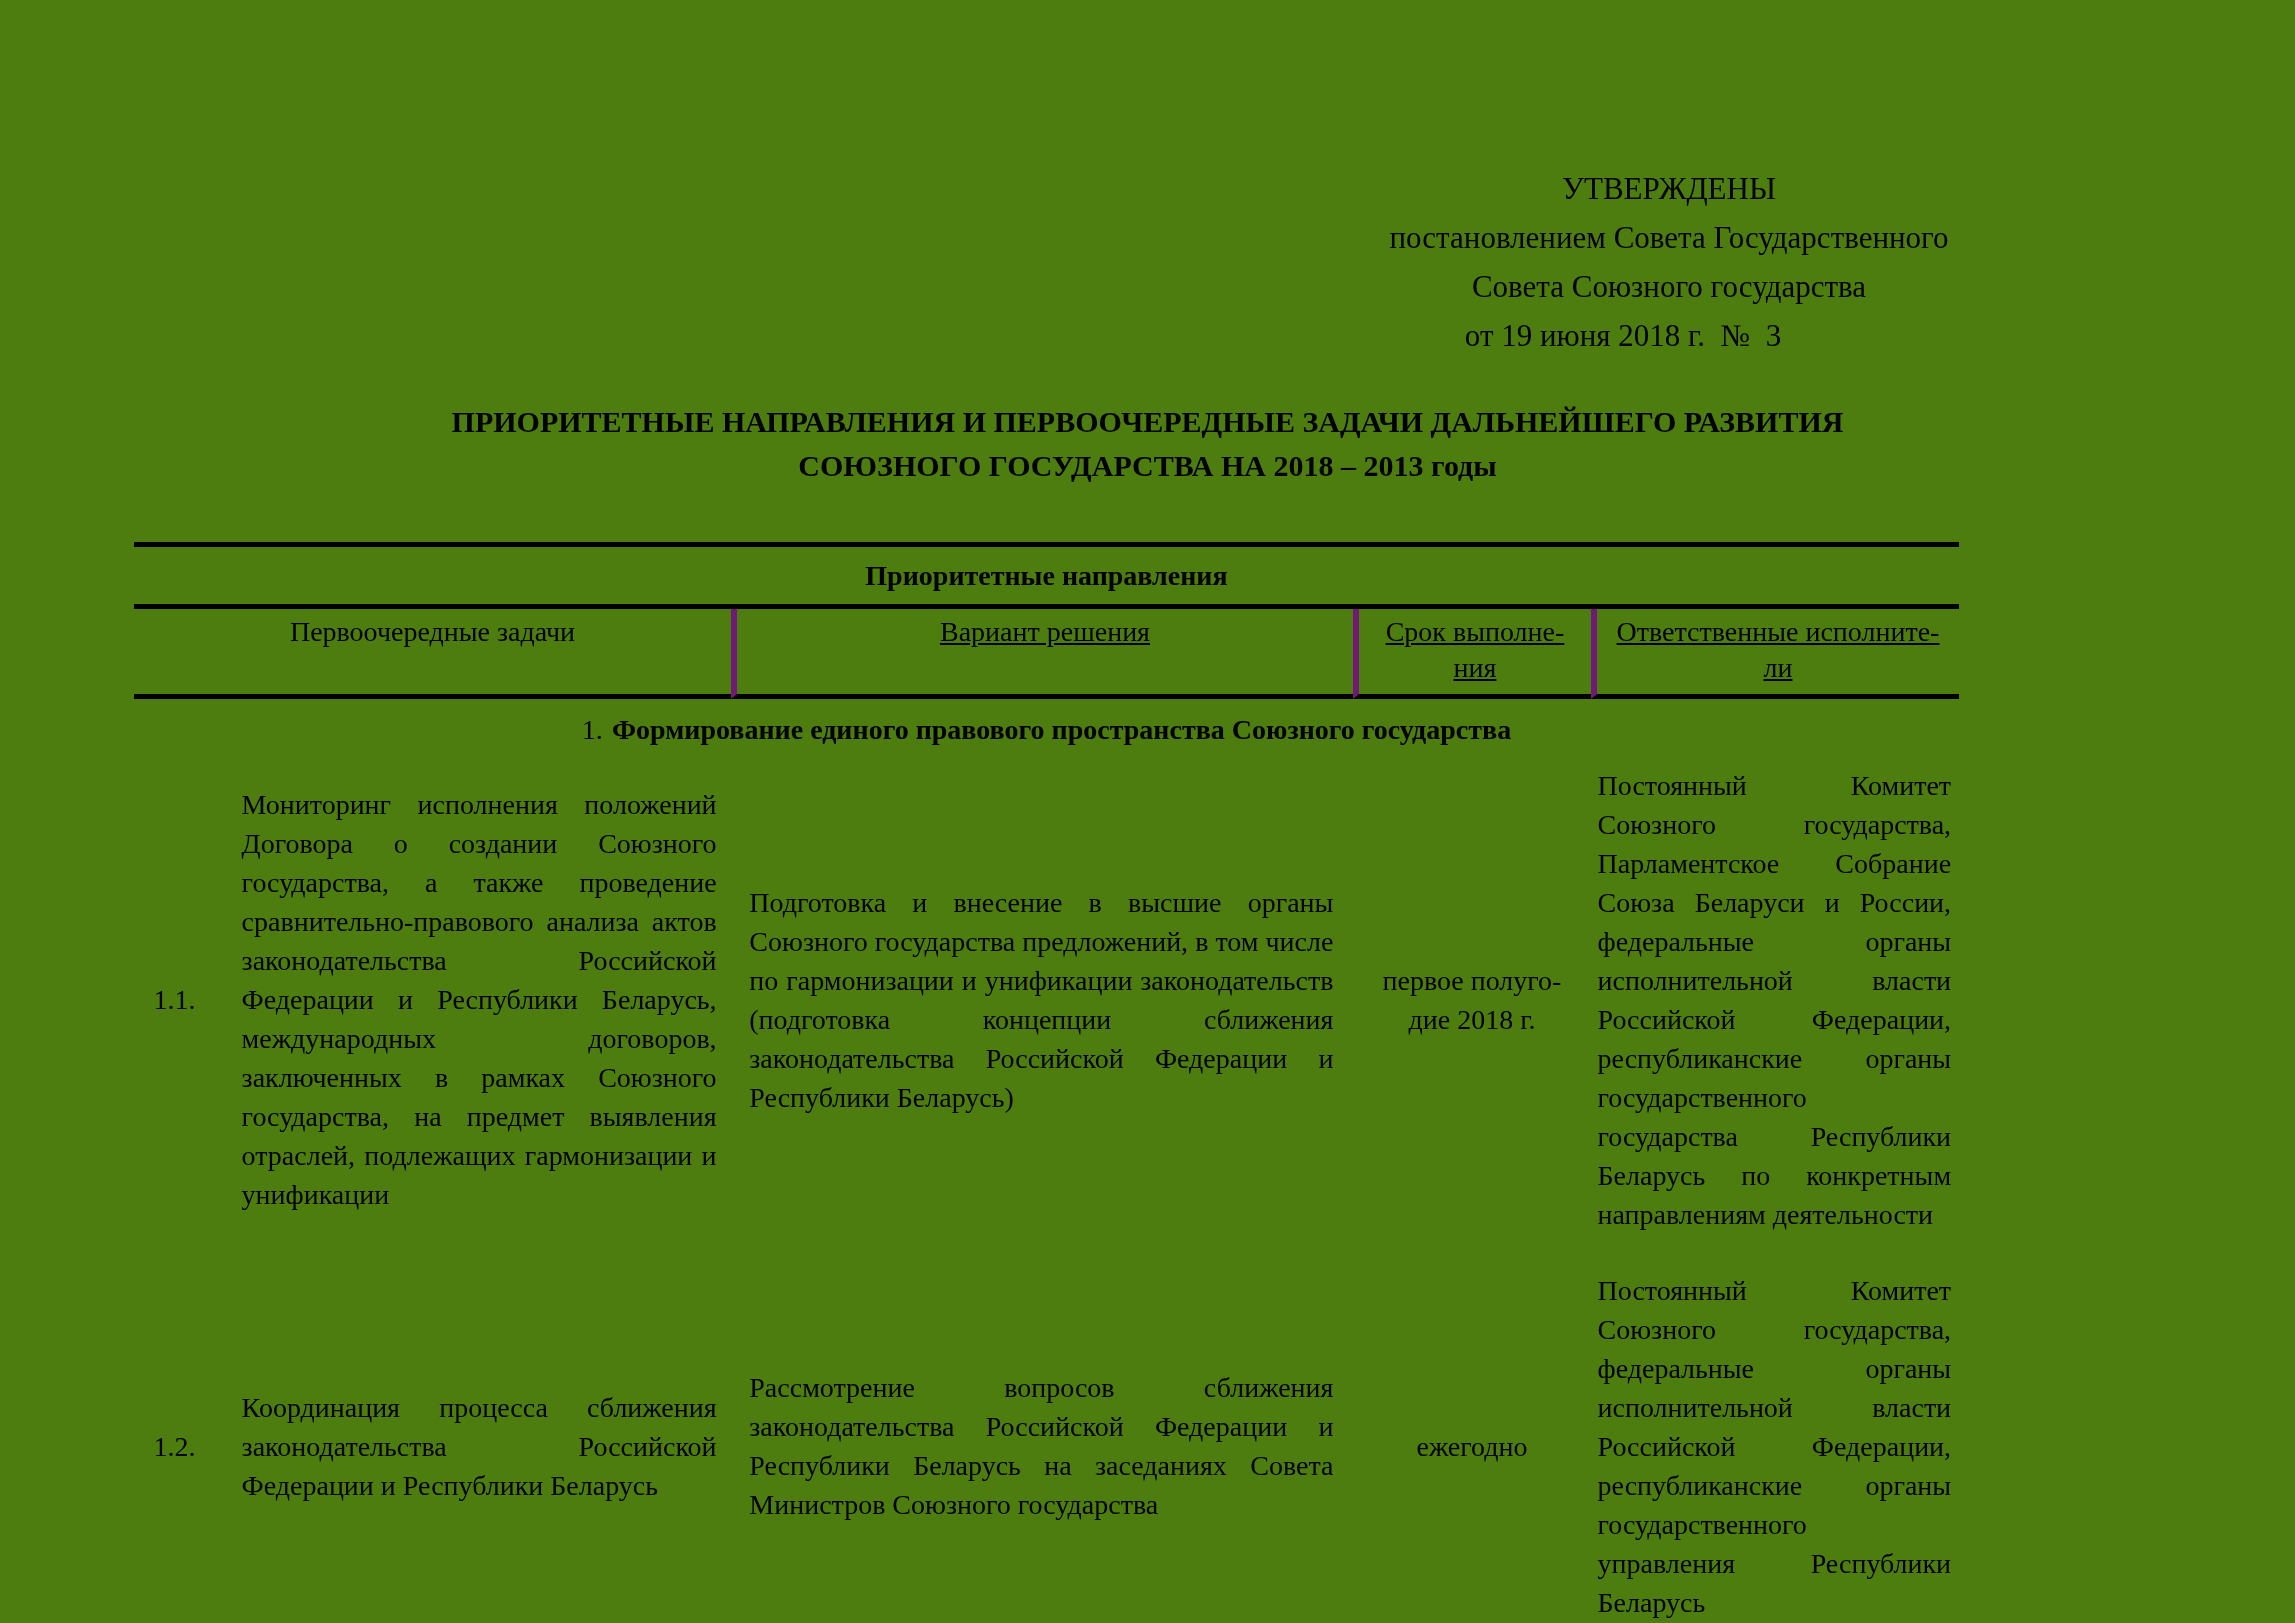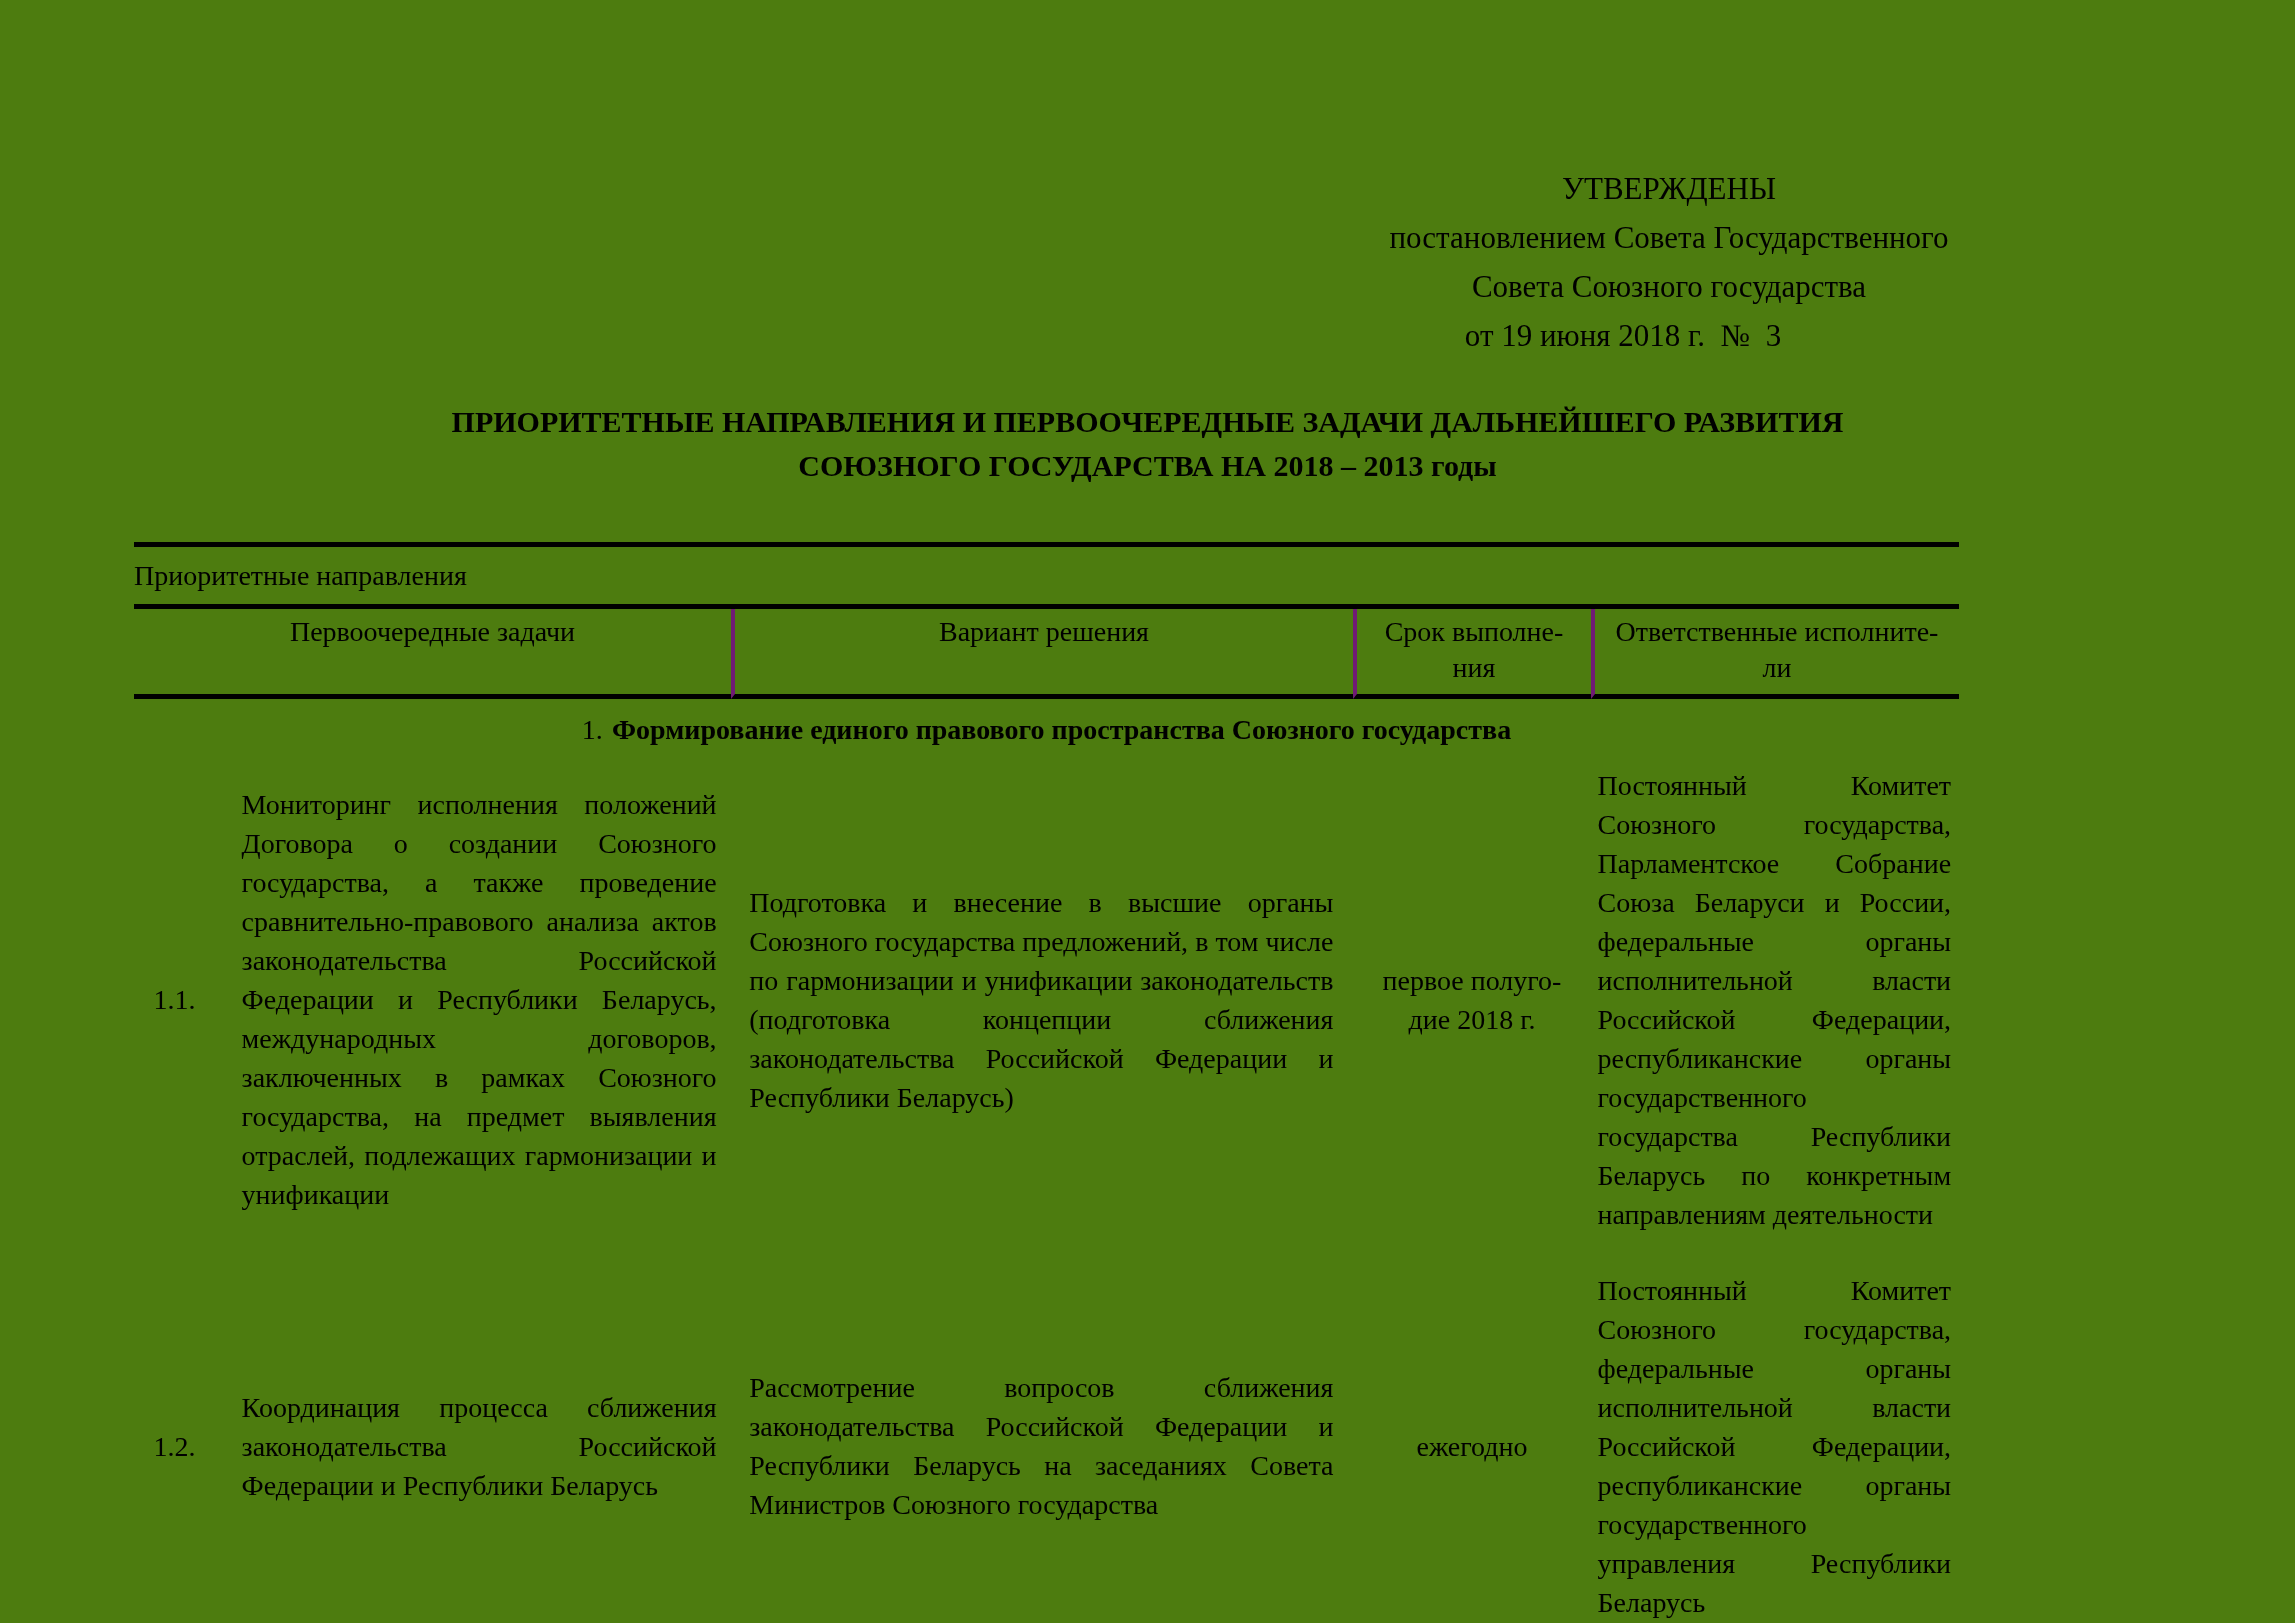--- a/index.html
+++ b/index.html
@@ -52,32 +52,32 @@
     width: 1826px;
     display: grid;
     grid-template-columns: 597px 622px 238px 368px;
     font-size: 28px;
     line-height: 39px;
   }
   .cap {
     grid-column: 1 / -1;
     border-top: 5.2px solid #000;
     border-bottom: 5.2px solid #000;
-    text-align: left;
-    font-weight: normal;
+    text-align: center;
+    font-weight: bold;
     padding: 8.5px 0 9.8px 0;
   }
   .hc {
     border-bottom: 5.2px solid #000;
     text-align: center;
     white-space: pre-line;
     line-height: 36px;
     padding: 5.2px 6.5px 7.9px 6.5px;
   }
-  .hc.sep { border-left: 4px solid #701a75; }
+  .hc.sep { border-left: 6px solid #701a75; text-decoration: underline; }
 
   .sec {
     grid-column: 1 / -1;
     text-align: center;
     padding: 10.5px 0 17px 0;
   }
   .sec .sec-num { margin-right: 9.2px; }
   .sec b { font-weight: bold; }
 
   .cell { min-height: 0; }

